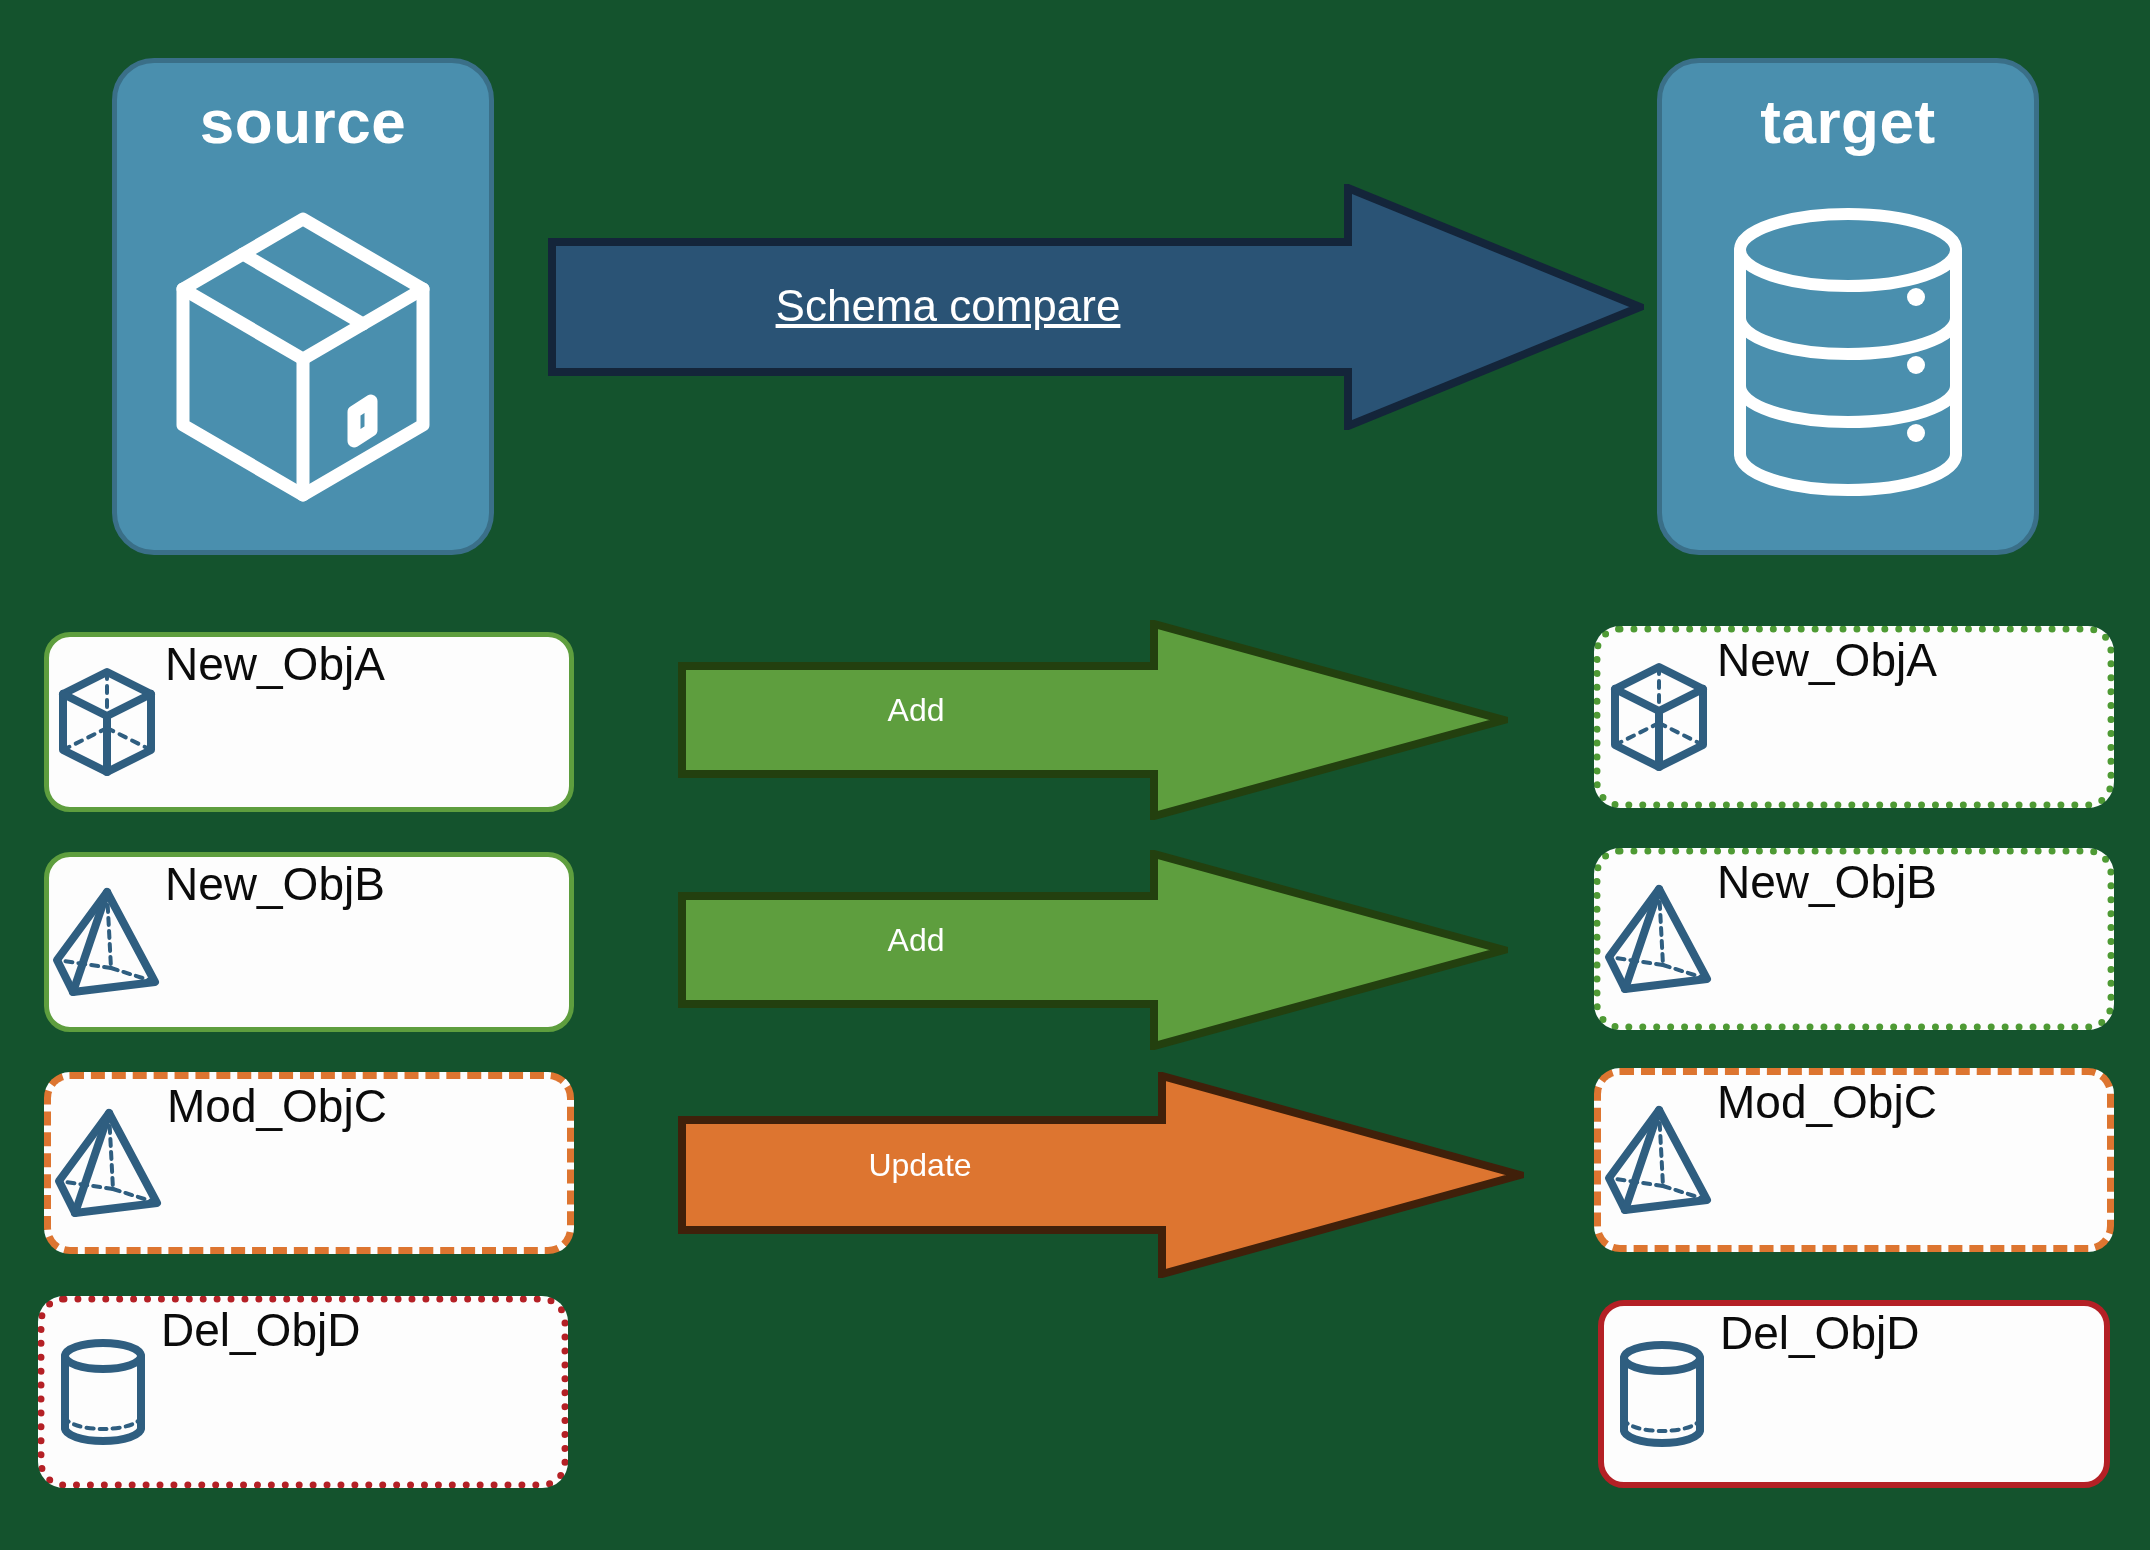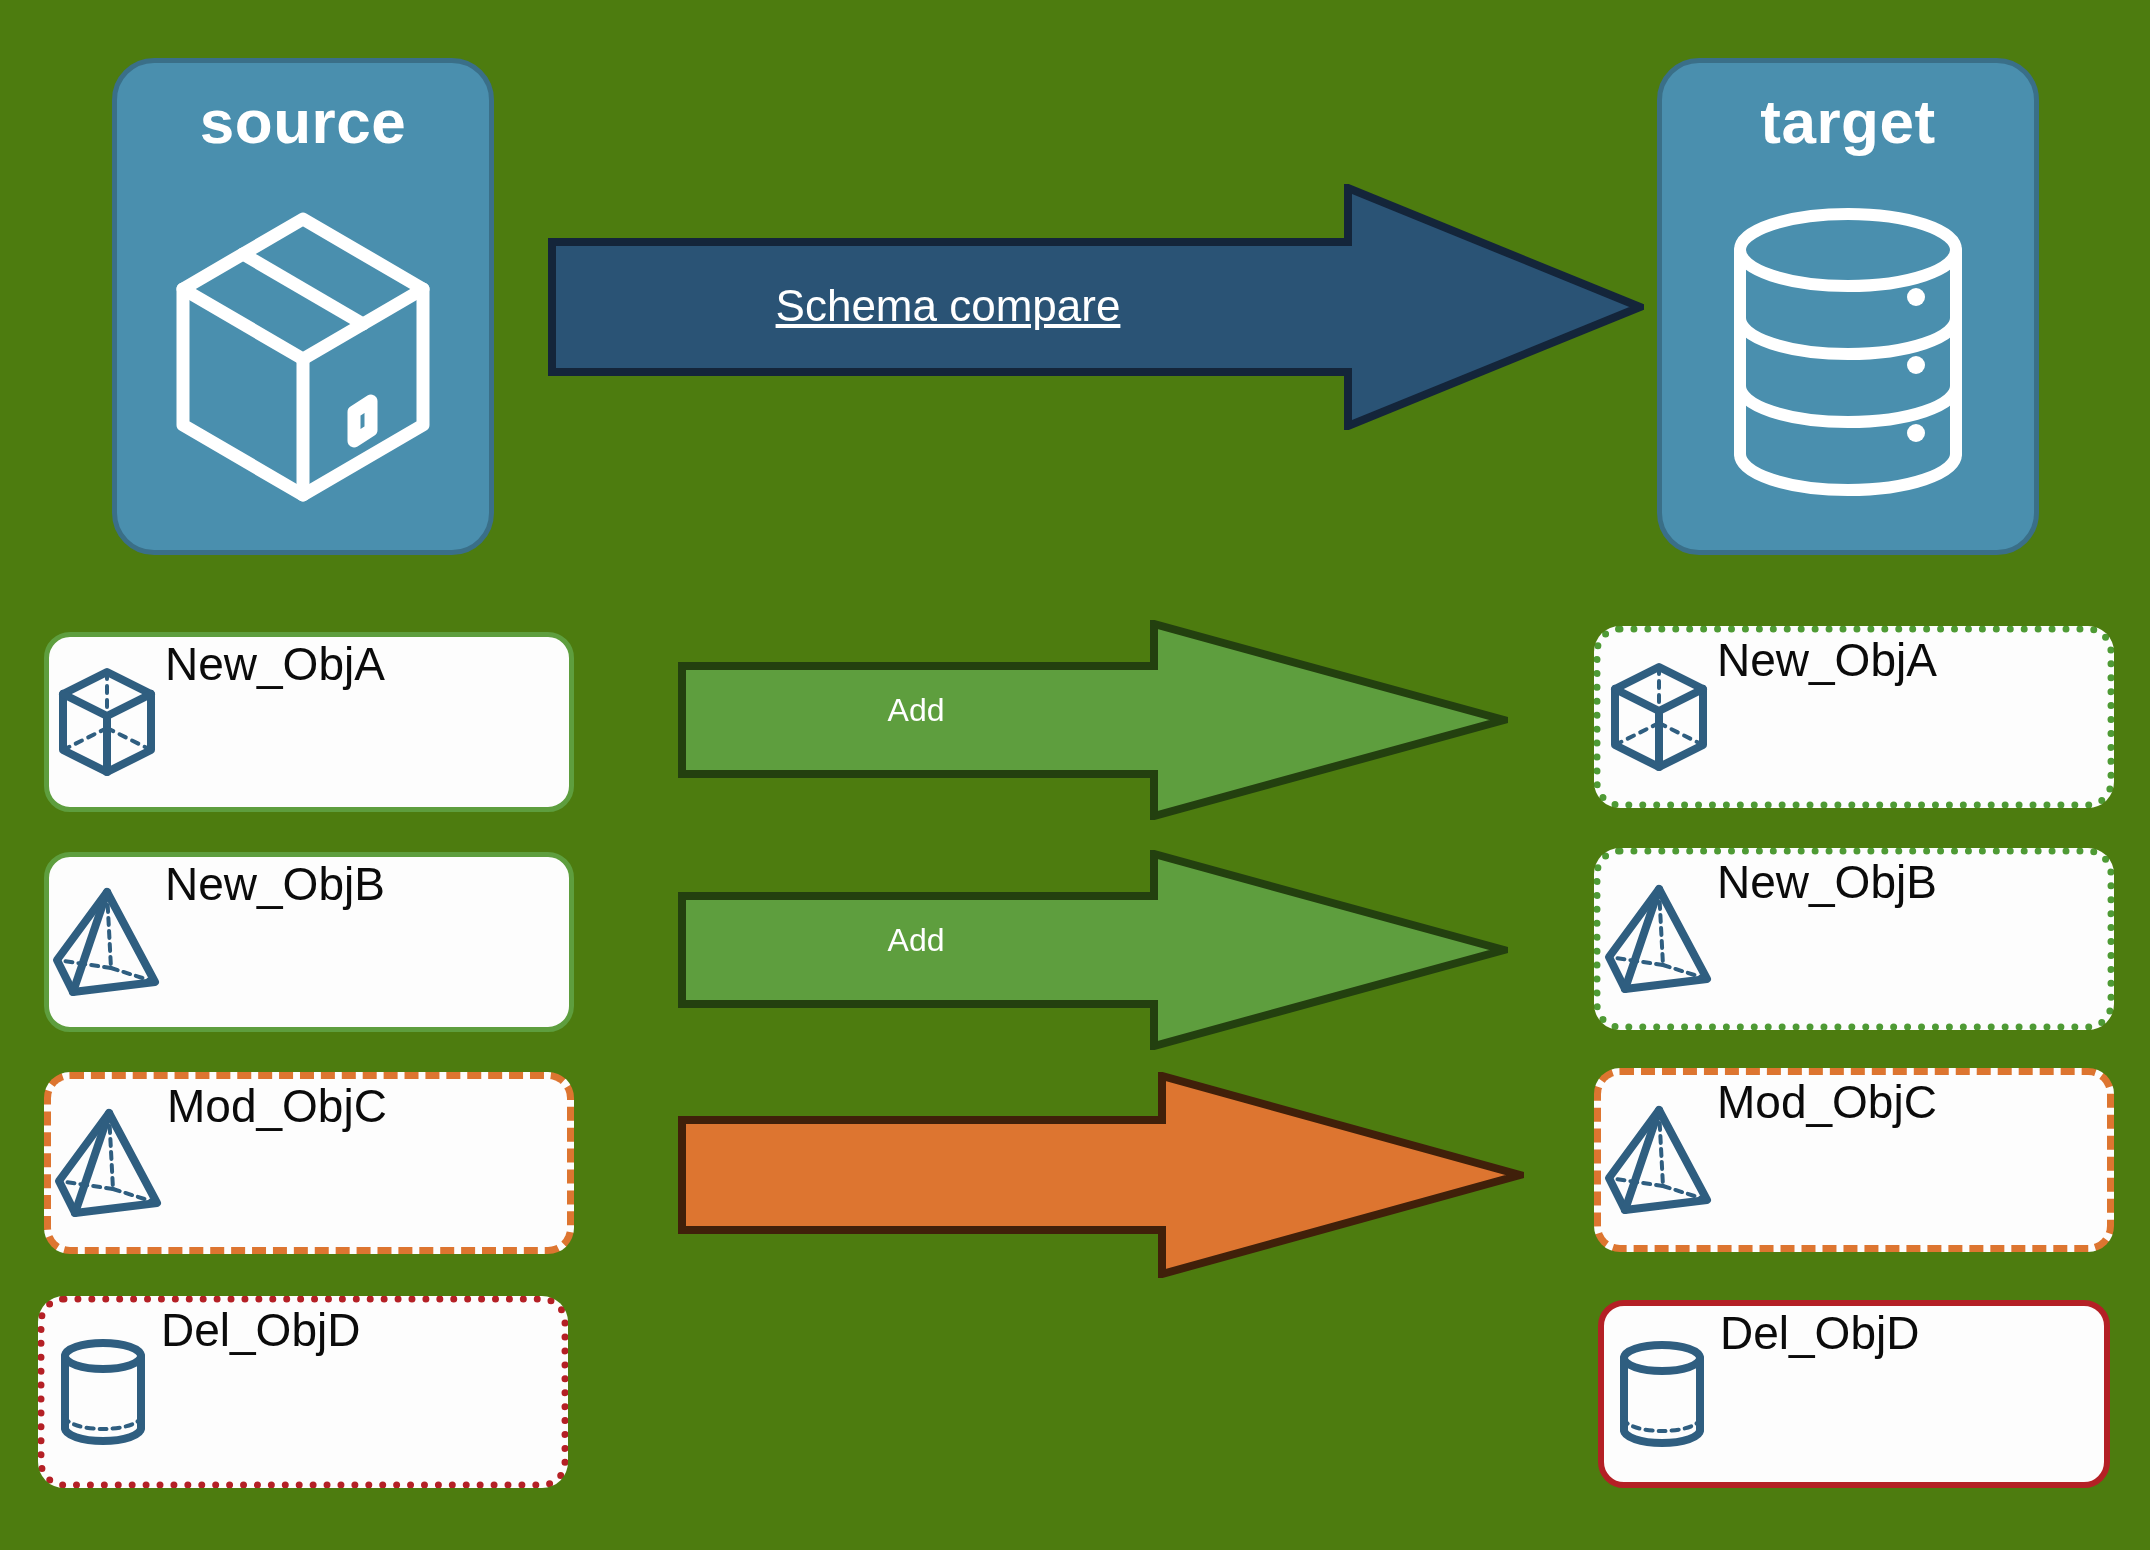--- a/index.html
+++ b/index.html
@@ -7,21 +7,21 @@
     padding: 0;
     background: #ffffff;
   }
   body {
     font-family: "Liberation Sans", sans-serif;
   }
   #canvas {
     position: relative;
     width: 2150px;
     height: 1550px;
-    background: #4d7c0f;
+    background: #14532d;
     overflow: hidden;
   }
 
   
   .endpoint {
     position: absolute;
     background: #4A8FAE;
     border: 5px solid #3A6F88;
     border-radius: 42px;
     box-sizing: border-box;
@@ -251,20 +251,21 @@
         </g>
       </svg>
     </span>
     <span class="pill-label">Mod_ObjC</span>
   </div>
 
   <div class="act-arrow" style="left:678px; top:1072px; width:846px; height:206px;">
     <svg width="846" height="206" viewBox="0 0 846 206" aria-hidden="true">
       <polygon points="4,48 484,48 484,4 842,103 484,202 484,158 4,158" fill="#DD7530" stroke="#40200A" stroke-width="8" stroke-linejoin="miter"></polygon>
     </svg>
+    <span class="act-label" style="left:0; top:75px; width:484px; text-align:center;">Update</span>
   </div>
 
   <div class="pill b-dashed-orange" style="left:1594px; top:1068px; width:520px; height:184px;">
     <span class="pill-icon">
       <svg width="116" height="112" viewBox="0 0 116 112" aria-hidden="true">
         <g fill="none" stroke="#2F5E80" stroke-width="8" stroke-linejoin="round" stroke-linecap="round">
           <path d="M58 6 L106 96 L24 106 L8 74 Z"></path>
           <path d="M58 6 L24 106"></path>
         </g>
         <g fill="none" stroke="#2F5E80" stroke-width="4" stroke-dasharray="7 6" stroke-linecap="round">

